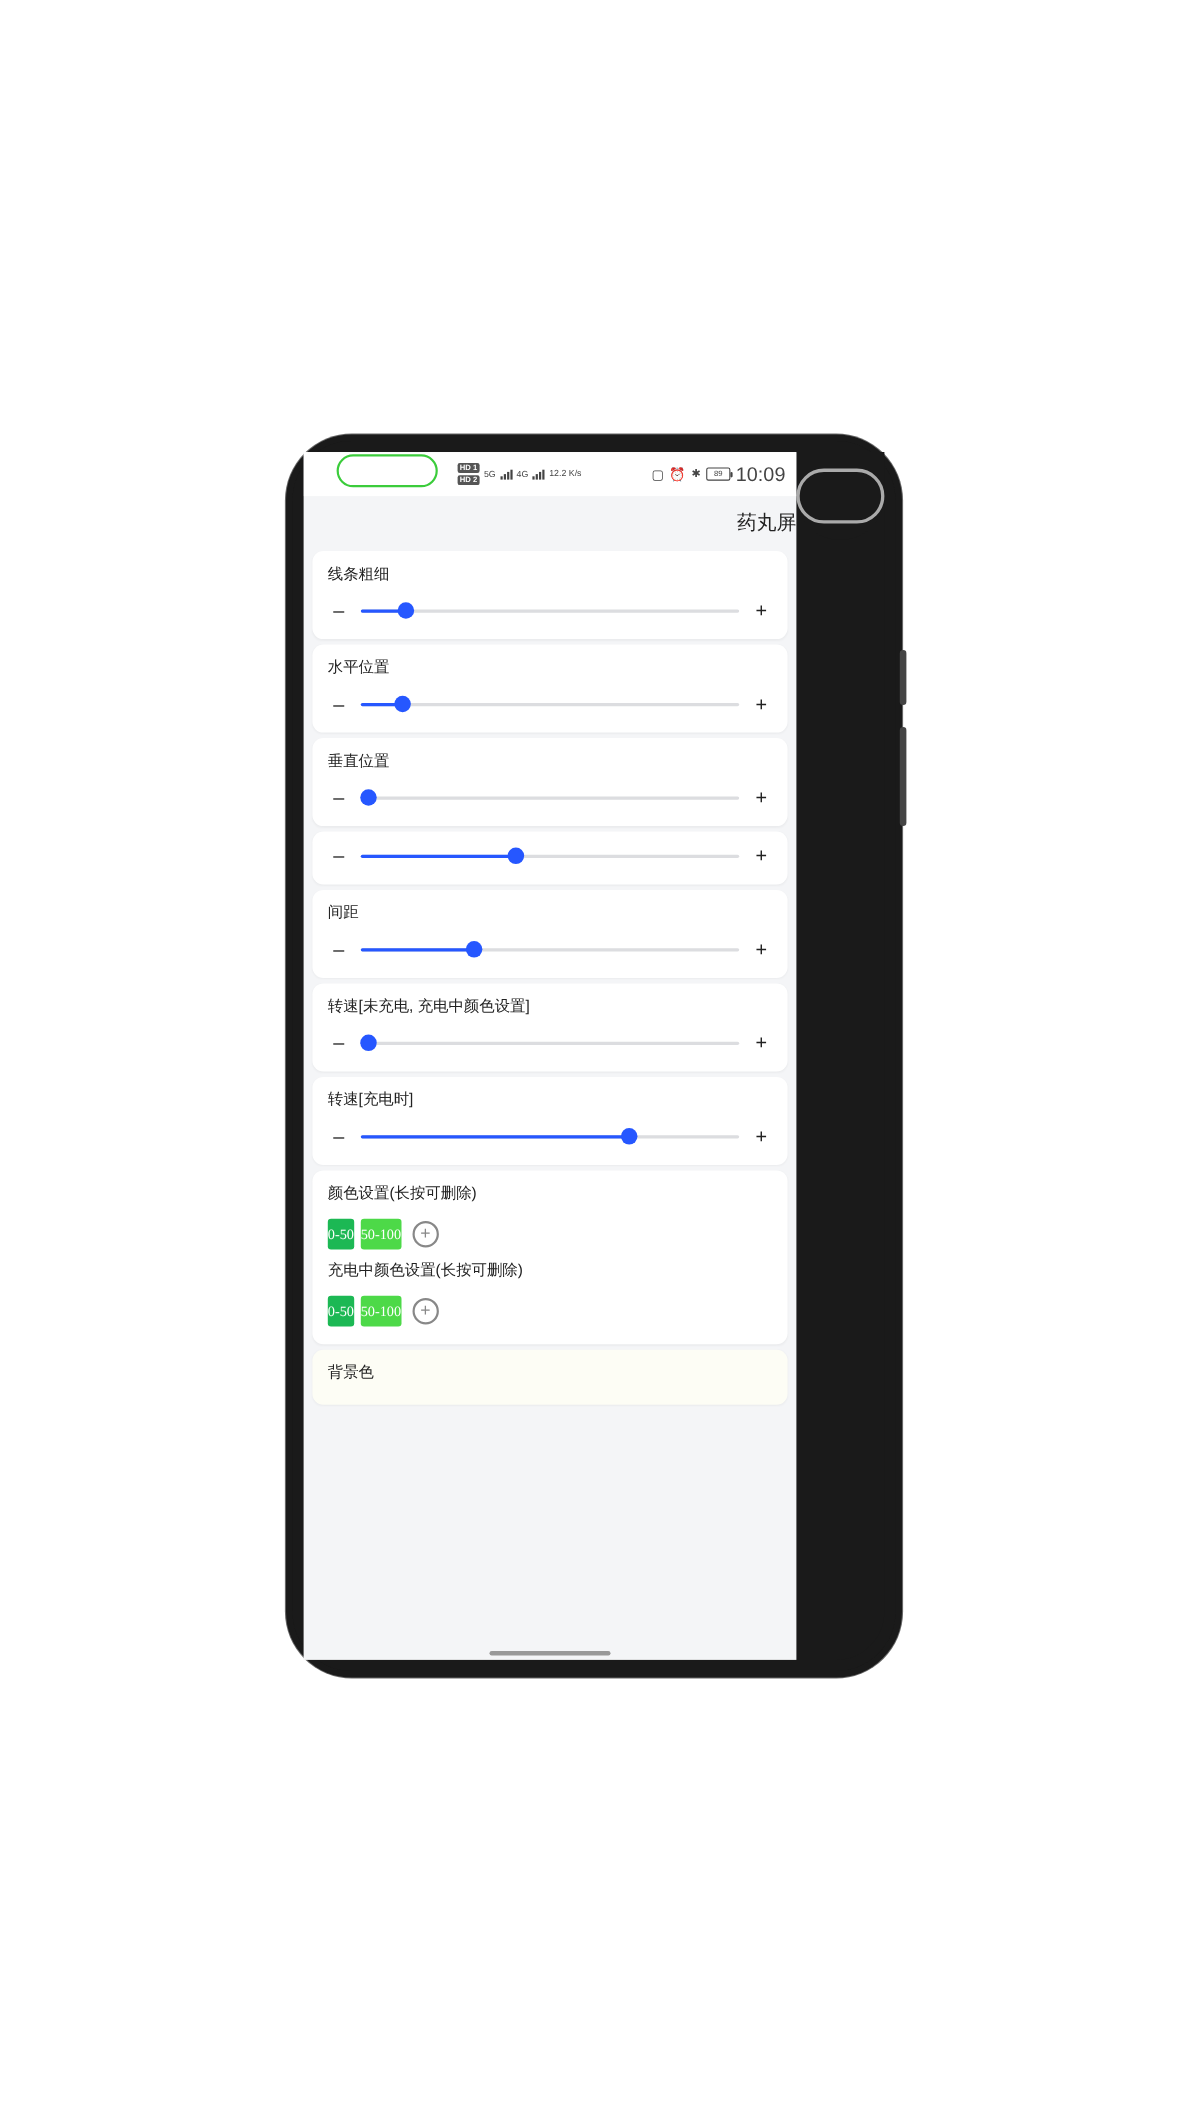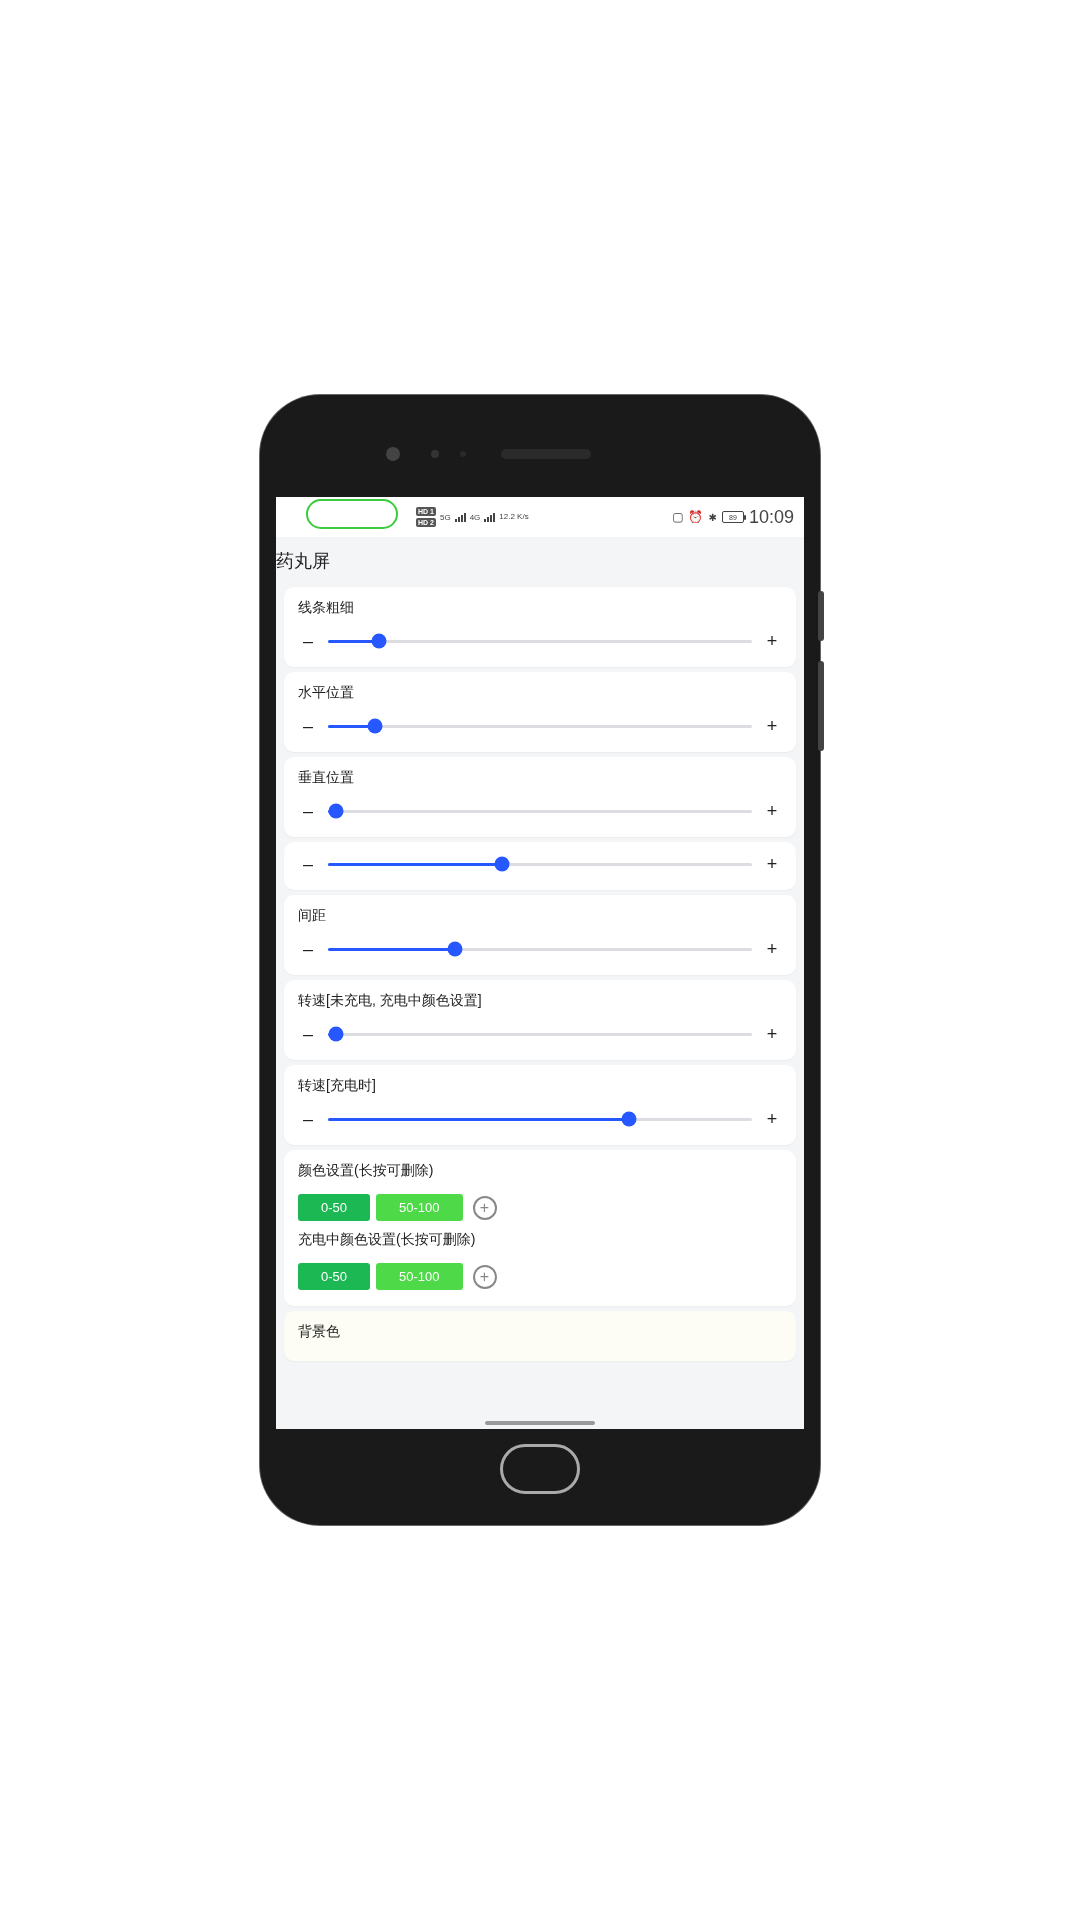--- a/index.html
+++ b/index.html
@@ -16,21 +16,21 @@
   border: 6px solid #1a1a1a;
   border-radius: 60px;
   background: #1a1a1a;
   position: relative;
   box-shadow: 0 0 0 1px #666;
 }
 .phone-inner {
   position: absolute; inset: 0;
   border: 10px solid #1a1a1a;
   border-radius: 54px;
-  display: flex; flex-direction: column;
+  display: flex; flex-direction: row;
 }
 .side-btn { position: absolute; right: -10px; width: 6px; background: #444; border-radius: 3px; }
 .side-btn.b1 { top: 190px; height: 50px; }
 .side-btn.b2 { top: 260px; height: 90px; }
 
 .top-bar {
   height: 86px;
   display: flex; align-items: center; justify-content: center;
   gap: 40px;
   background: #1a1a1a;
@@ -70,21 +70,21 @@
 .status .right { display: flex; align-items: center; gap: 5px; font-size: 12px;}
 .hd { background:#555; color:#fff; font-size:7px; padding:1px 2px; border-radius:2px; font-weight:bold;}
 .sig { display:flex; align-items:flex-end; gap:1px; }
 .sig span { width:2px; background:#444; }
 .sig span:nth-child(1){height:3px} .sig span:nth-child(2){height:5px} .sig span:nth-child(3){height:7px} .sig span:nth-child(4){height:9px}
 .batt { width:22px; height:12px; border:1px solid #444; border-radius:2px; position:relative; font-size:7px; display:flex; align-items:center; justify-content:center;}
 .batt::after{content:''; position:absolute; right:-3px; top:3px; width:2px; height:5px; background:#444; border-radius:1px;}
 
 
 .page-title {
-  text-align: left; font-size: 18px; color: #222; font-weight: 500;
+  text-align: right; font-size: 18px; color: #222; font-weight: 500;
   padding: 12px 0 14px;
 }
 .content { padding: 0 8px; display: flex; flex-direction: column; gap: 5px; }
 
 .card {
   background: #fff; border-radius: 10px; padding: 12px 14px 16px;
   box-shadow: 0 1px 2px rgba(0,0,0,0.04);
 }
 .card-title { font-size: 14px; color: #222; margin-bottom: 14px; }
 
@@ -97,21 +97,21 @@
   flex: 1; height: 3px; background: #dcdde0; border-radius: 2px; position: relative;
 }
 .fill { position: absolute; left: 0; top: 0; bottom: 0; background: #2657ff; border-radius: 2px; }
 .thumb {
   position: absolute; top: 50%; width: 15px; height: 15px; background: #2657ff;
   border-radius: 50%; transform: translate(-50%, -50%);
 }
 
 .chips { display: flex; align-items: center; gap: 6px; margin-top: 2px; }
 .chip {
-  padding: 6px 23px; color: #fff; font-size: 13px; border-radius: 3px;
+  padding: 6px 0; color: #fff; font-size: 13px; border-radius: 3px; font-family: Liberation Serif, serif;
 }
 .add-btn {
   width: 24px; height: 24px; border: 2px solid #888; border-radius: 50%;
   display: flex; align-items: center; justify-content: center; color: #888; font-size: 16px;
   margin-left: 4px; cursor: pointer;
 }
 
 .nav-handle {
   position: absolute; bottom: 4px; left: 50%; transform: translateX(-50%);
   width: 110px; height: 4px; background: #999; border-radius: 3px;

